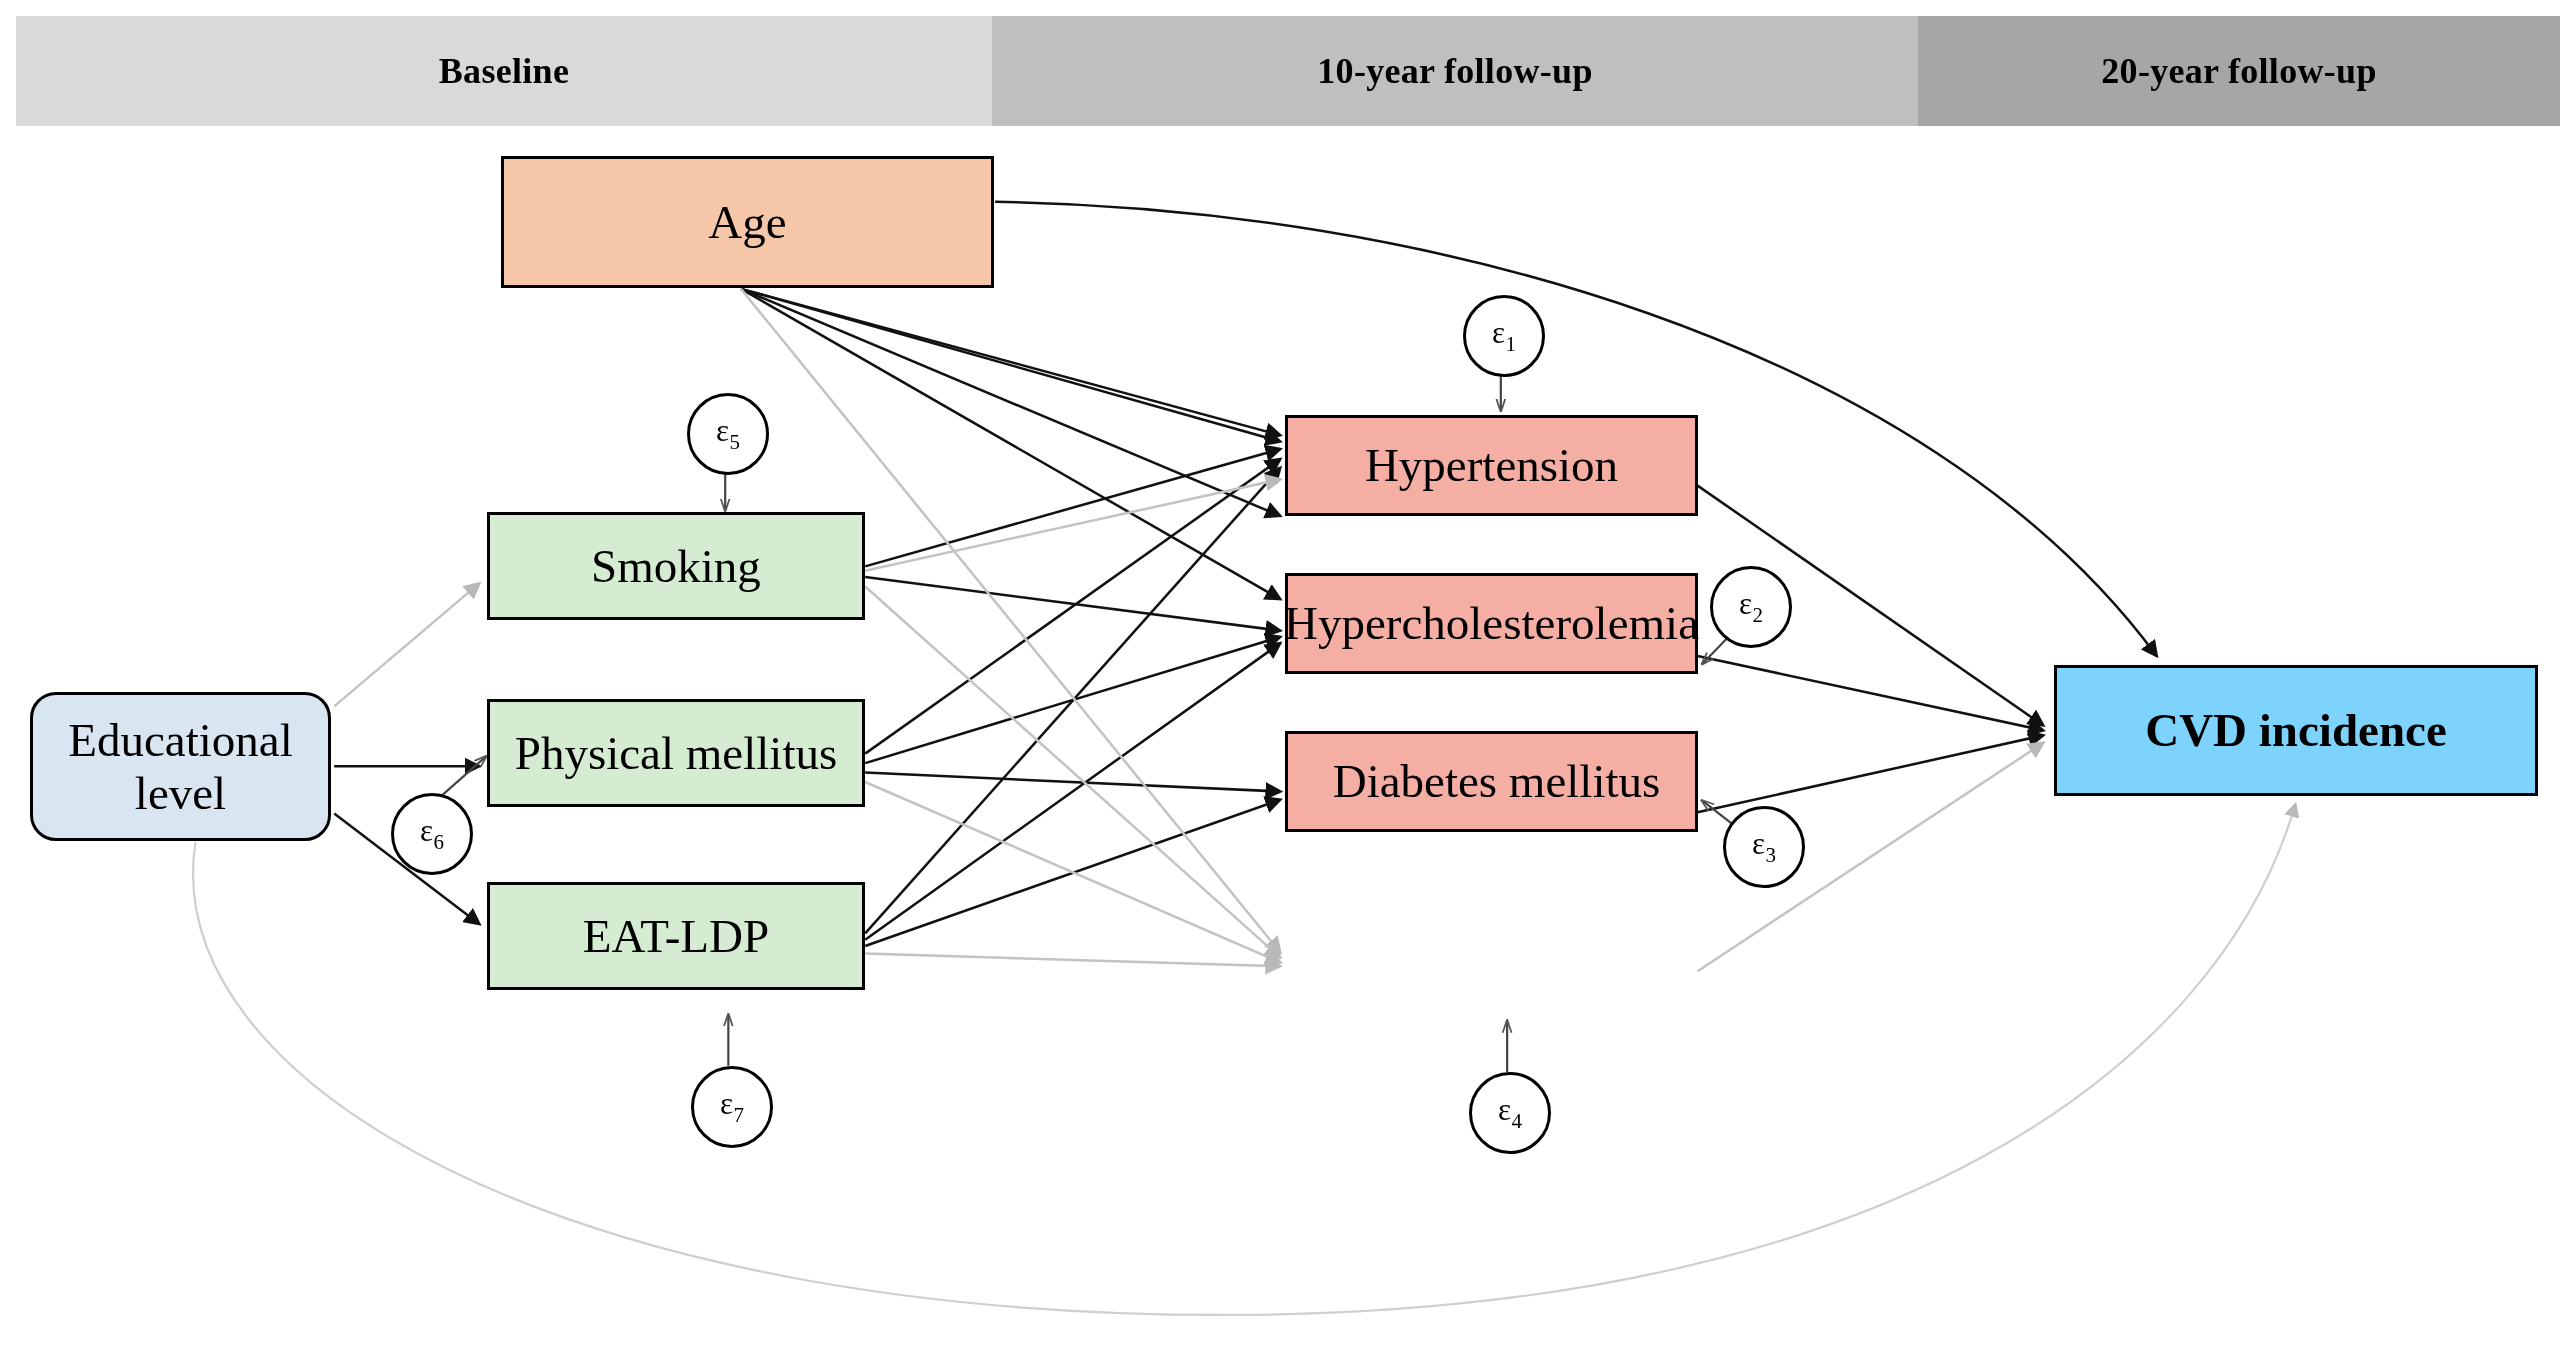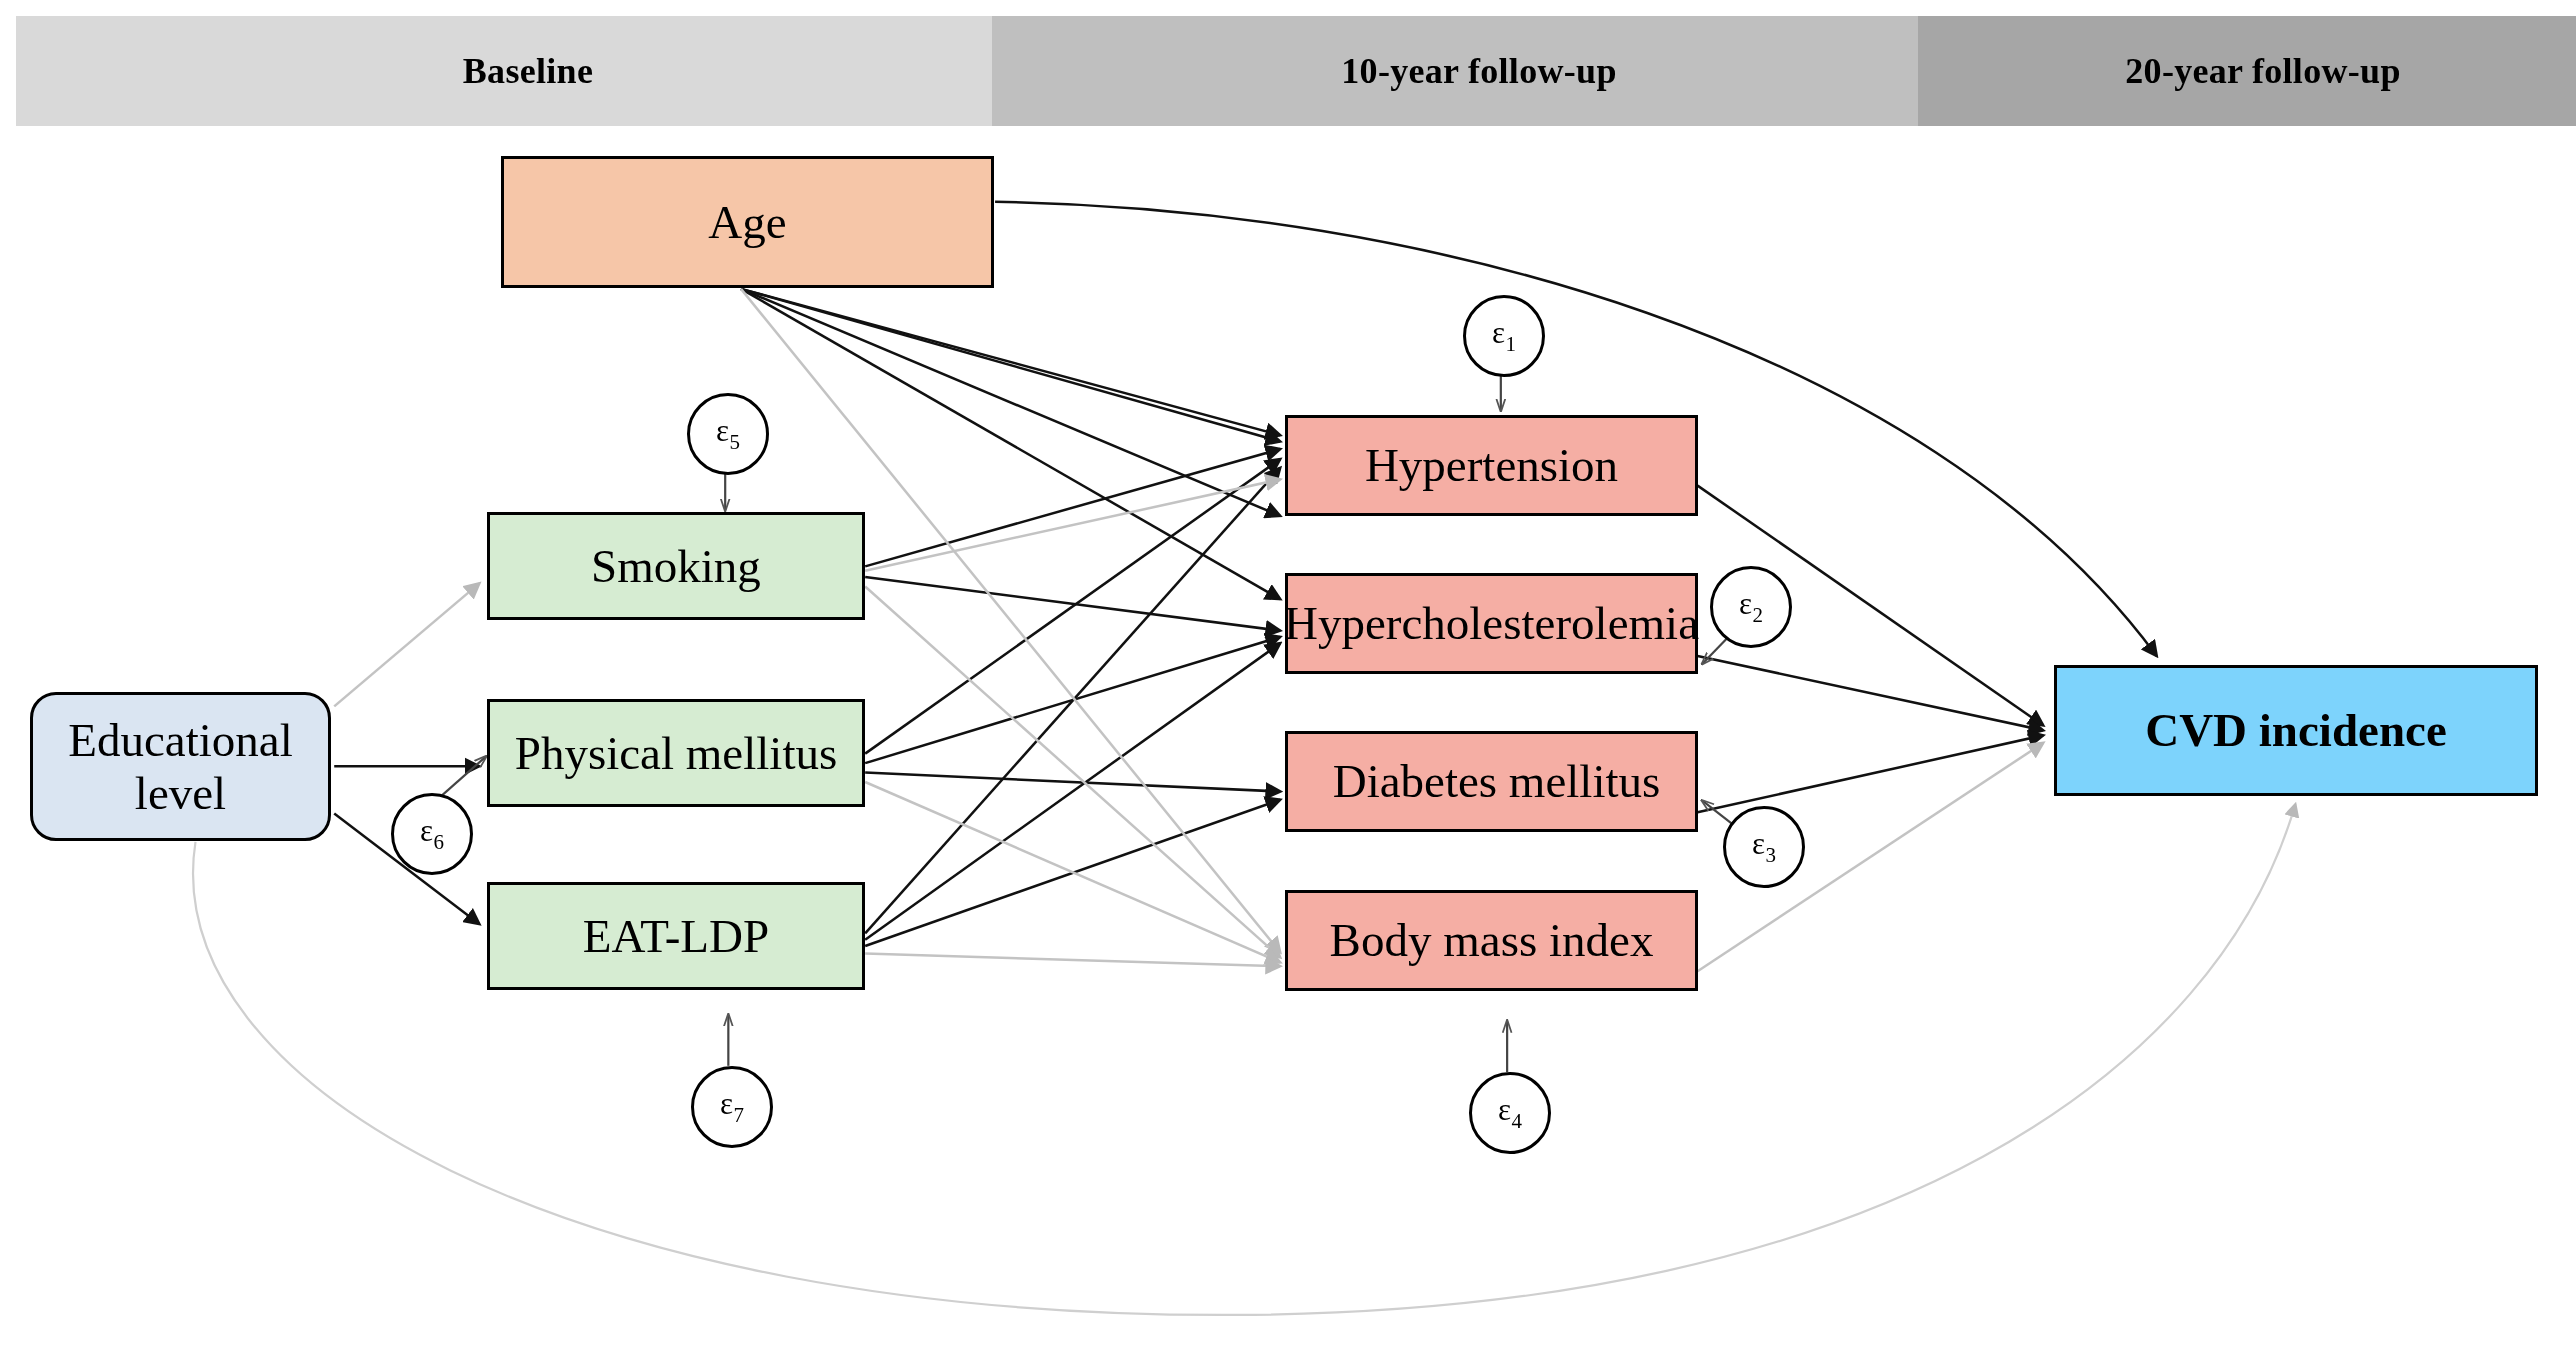--- a/index.html
+++ b/index.html
@@ -1,21 +1,21 @@
 <!DOCTYPE html>
 <html style="font-size:10px"><head>
 <meta charset="utf-8">
 <title>SEM path diagram</title>
 <style>
   html,body{margin:0;padding:0;background:#ffffff;}
   body{font-family:"Liberation Serif", serif;}
   #stage{position:relative;width:2576px;height:1349px;background:#fff;overflow:hidden;}
 
   
-  .band{position:absolute;top:16px;height:110px;display:flex;align-items:center;justify-content:center;padding-left:24px;}
+  .band{position:absolute;top:16px;height:110px;display:flex;align-items:center;justify-content:center;}
   .band span{font-family:"Liberation Serif", serif;font-weight:bold;font-size:36px;color:#000;letter-spacing:0.3px;}
   #band-baseline{left:16px;width:976px;background:#d9d9d9;}
   #band-fu10{left:992px;width:926px;background:#bfbfbf;}
   #band-fu20{left:1918px;width:642px;background:#a6a6a6;}
 
   
   #edges{position:absolute;left:0;top:0;width:2576px;height:1349px;}
 
   
   .node{position:absolute;box-sizing:border-box;border:3.2px solid #000;display:flex;
@@ -146,23 +146,20 @@
   </div>
 
   <div class="node outcome-mid" style="left:1285px;top:573px;width:413px;height:101px;">
     <span>Hypercholesterolemia</span>
   </div>
 
   <div class="node outcome-mid" style="left:1285px;top:731px;width:413px;height:101px;padding-left:10px;">
     <span>Diabetes mellitus</span>
   </div>
 
-  <div class="node outcome-mid" style="left:1285px;top:890px;width:413px;height:101px;">
-    <span>Body mass index</span>
-  </div>
 
   <div class="node outcome-final bold" style="left:2054px;top:665px;width:484px;height:131px;">
     <span>CVD incidence</span>
   </div>
 
   <div class="err" style="left:1463px;top:295px;width:76px;height:76px;">
     <span>
       <span>ε</span><span class="sub">1</span>
     </span>
   </div>

